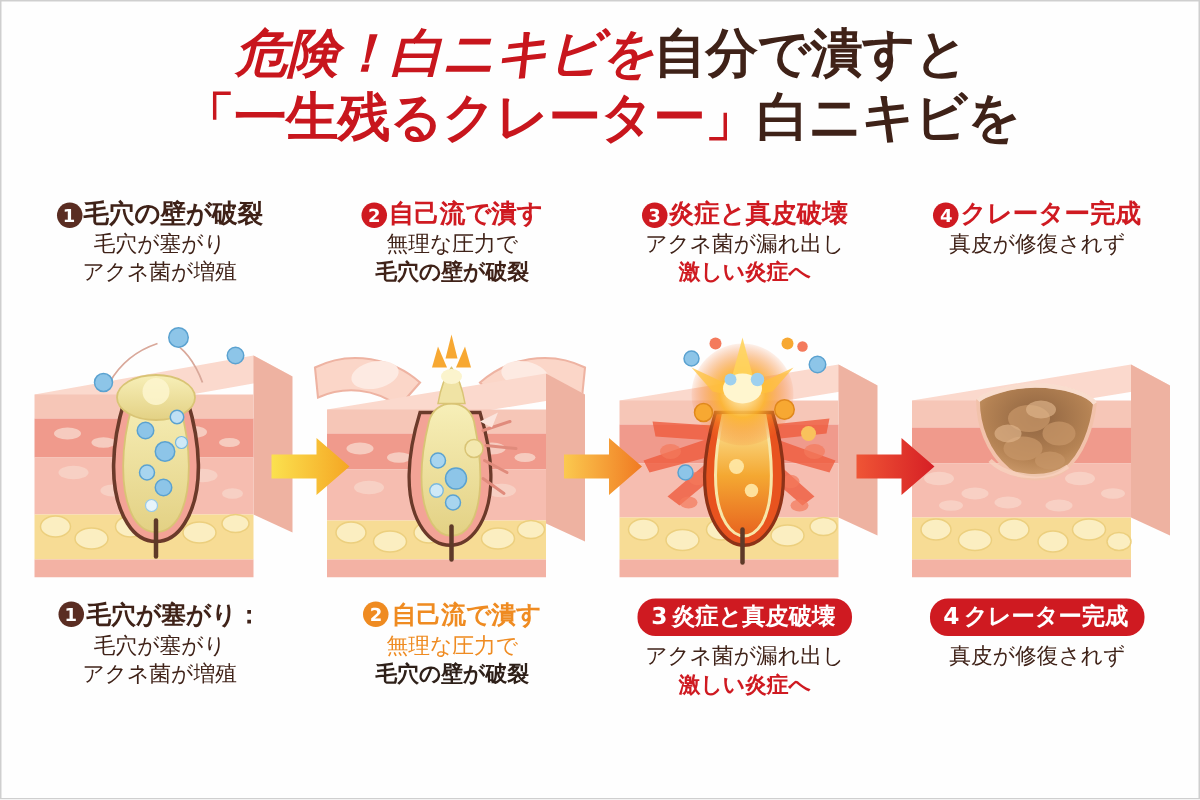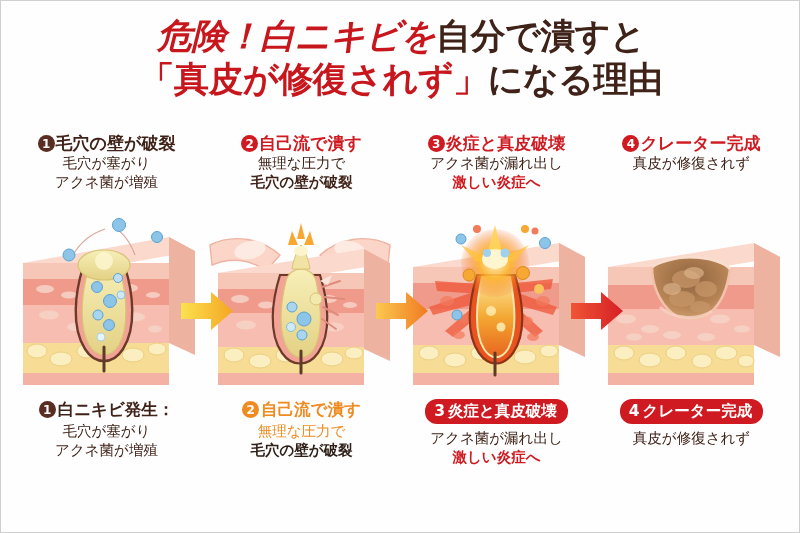--- a/index.html
+++ b/index.html
@@ -144,21 +144,21 @@
 </head>
 <body>
 
 <div id="root">
 
   <div class="title-block">
     <div class="title-line">
       <span class="t-red t-italic">危険！白ニキビを</span><span class="t-dark">自分で潰すと</span>
     </div>
     <div class="title-line">
-      <span class="t-red">「真皮が修復されず」</span><span class="t-dark">になる理由</span>
+      <span class="t-red">「一生残るクレーター」</span><span class="t-dark">白ニキビを</span>
     </div>
   </div>
 
   <div class="panels">
 
     <div class="panel">
       <div class="phead">
         <div class="phead-title c-dark">
           <span class="badge dark">1</span>
           <span>毛穴の壁が破裂</span>
@@ -495,21 +495,21 @@
         </defs>
       <polygon points="2,14 32,14 32,3 54,22 32,41 32,30 2,30" fill="url(#ar3)"></polygon>
     </svg>
   </div>
 
   <div class="captions">
 
     <div class="cap">
       <div class="cap-title c-dark">
         <span class="badge dark">1</span>
-        <span>白ニキビ発生：</span>
+        <span>毛穴が塞がり：</span>
       </div>
       <div class="cap-sub c-dark">毛穴が塞がり</div>
       <div class="cap-sub c-dark">アクネ菌が増殖</div>
     </div>
 
     <div class="cap">
       <div class="cap-title c-orange">
         <span class="badge orange">2</span>
         <span>自己流で潰す</span>
       </div>

